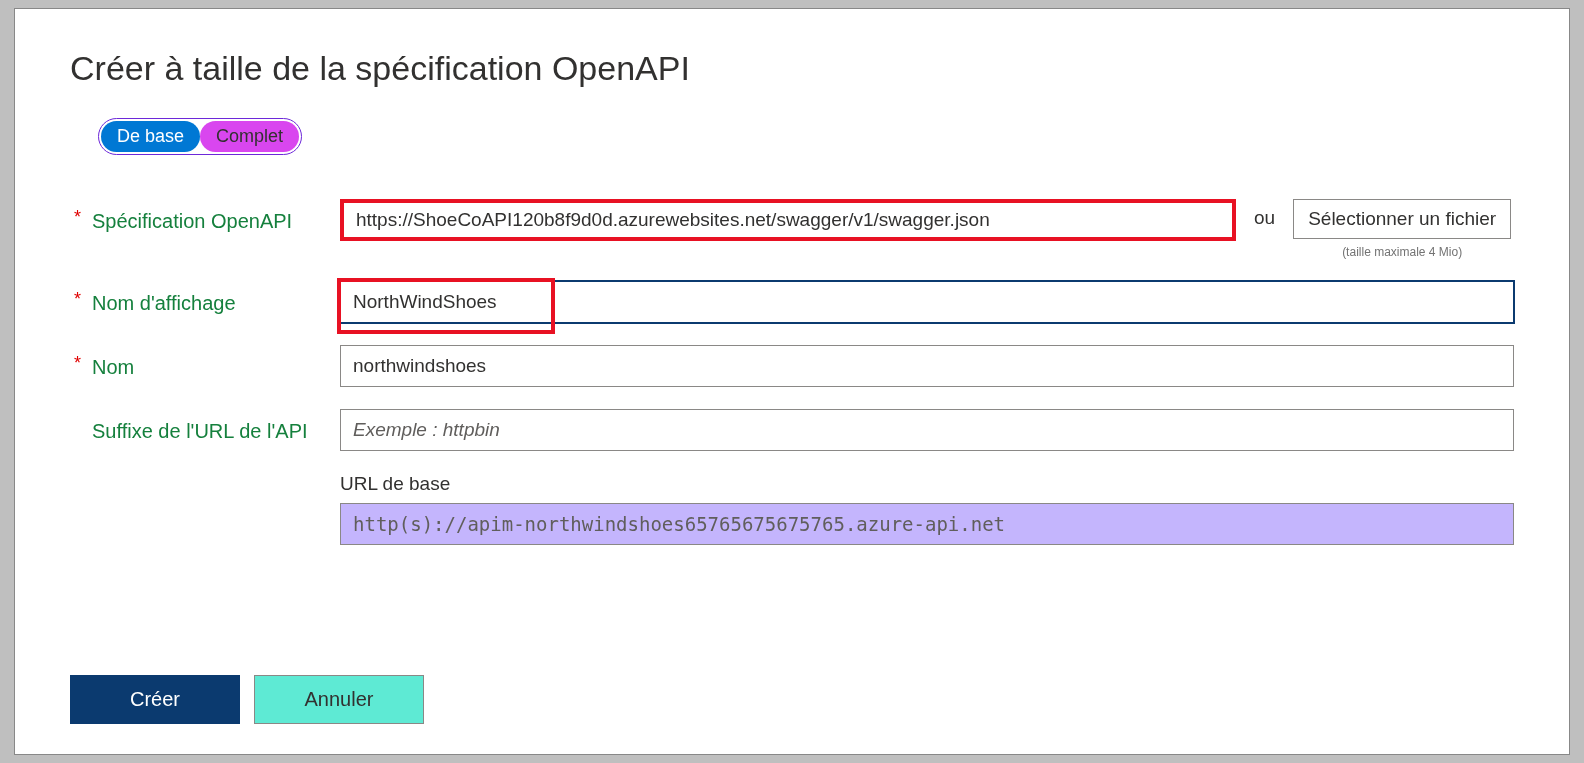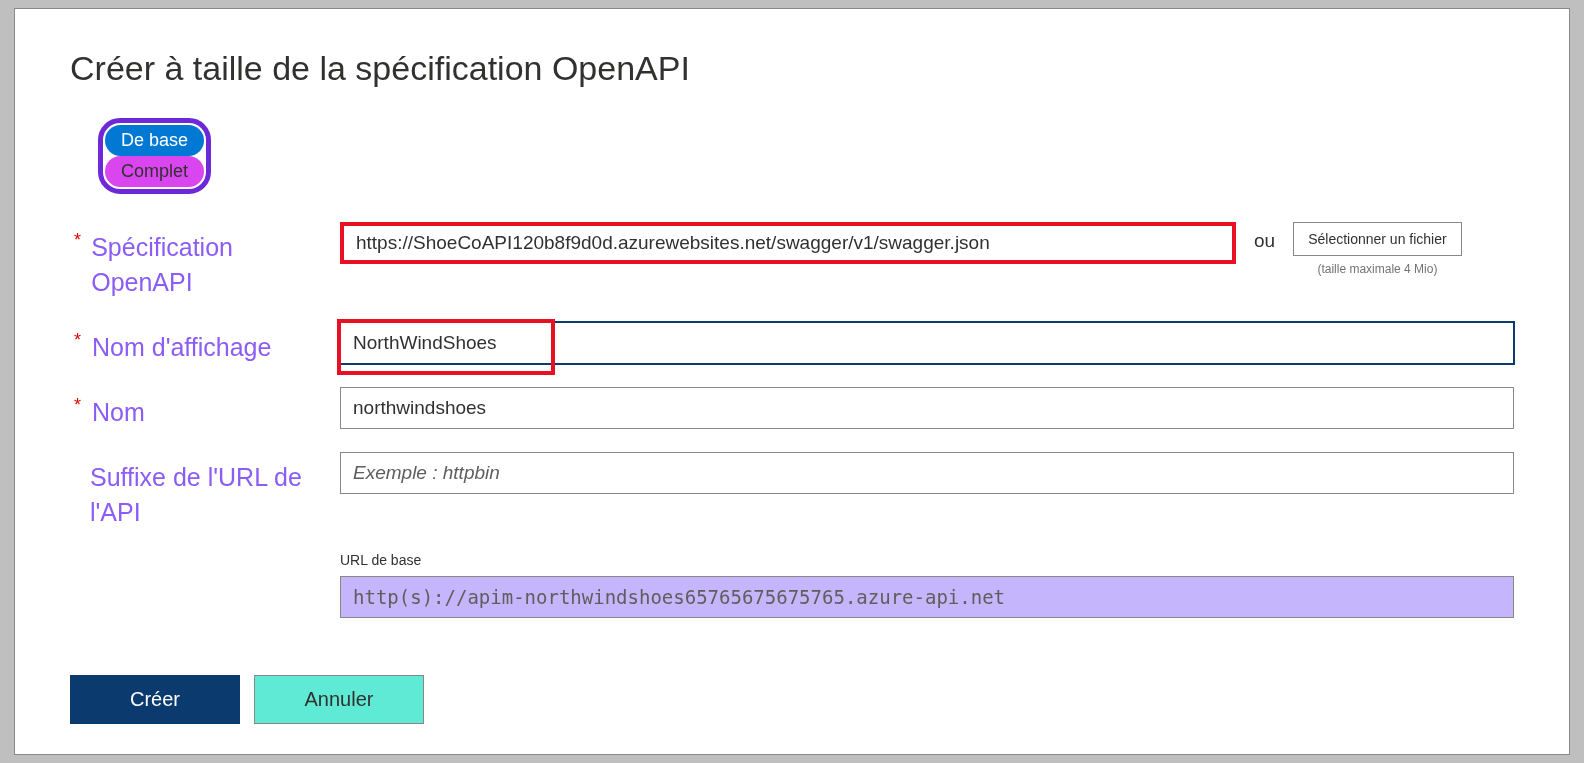--- a/index.html
+++ b/index.html
@@ -27,28 +27,27 @@
       flex-direction: column;
     }
     .title {
       font-size: 34px;
       font-weight: 400;
       color: #323130;
       margin-bottom: 30px;
     }
     .toggle-group {
       display: inline-flex;
-      border: 5px solid #6d28d9;
+      border: 1px solid #6d28d9;
       border-radius: 22px;
       overflow: hidden;
       width: fit-content;
       margin-left: 28px;
-      margin-bottom: 28px;
+      margin-bottom: 44px;
       padding: 2px;
-      flex-direction: column;
     }
     .toggle-option {
       padding: 5px 16px;
       font-size: 18px;
       cursor: pointer;
       border-radius: 22px;
     }
     .toggle-option.active {
       background: #0078d4;
       color: #ffffff;
@@ -73,22 +72,22 @@
       color: #e00000;
       font-size: 18px;
       width: 22px;
       text-align: left;
       padding-left: 4px;
     }
     .required.hidden {
       visibility: hidden;
     }
     .label-text {
-      font-size: 25px;
-      color: #8b5cf6;
+      font-size: 20px;
+      color: #15803d;
       line-height: 1.4;
     }
     .input-row {
       display: flex;
       align-items: flex-start;
       gap: 18px;
     }
     .text-input {
       font-family: 'Segoe UI', sans-serif;
       font-size: 19px;
@@ -139,36 +138,36 @@
     .file-select-wrap {
       display: flex;
       flex-direction: column;
       align-items: center;
       gap: 6px;
     }
     .file-button {
       border: 1px solid #8a8886;
       background: #ffffff;
       padding: 8px 14px;
-      font-size: 14px;
+      font-size: 19px;
       cursor: pointer;
       font-family: 'Segoe UI', sans-serif;
       color: #323130;
     }
     .file-size-hint {
       font-size: 12px;
       color: #737373;
     }
     .base-url-section {
       display: flex;
       flex-direction: column;
       gap: 8px;
     }
     .base-url-label {
-      font-size: 14px;
+      font-size: 19px;
       color: #323130;
     }
     .footer {
       margin-top: auto;
       display: flex;
       justify-content: flex-start;
       gap: 14px;
       padding-right: 4px;
     }
     .btn {

